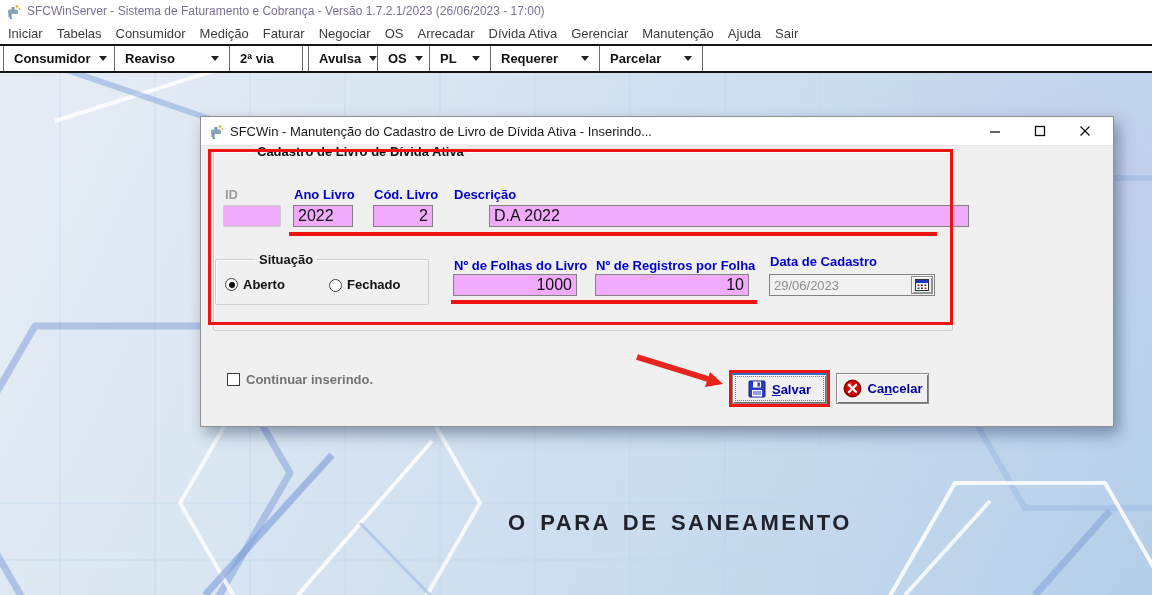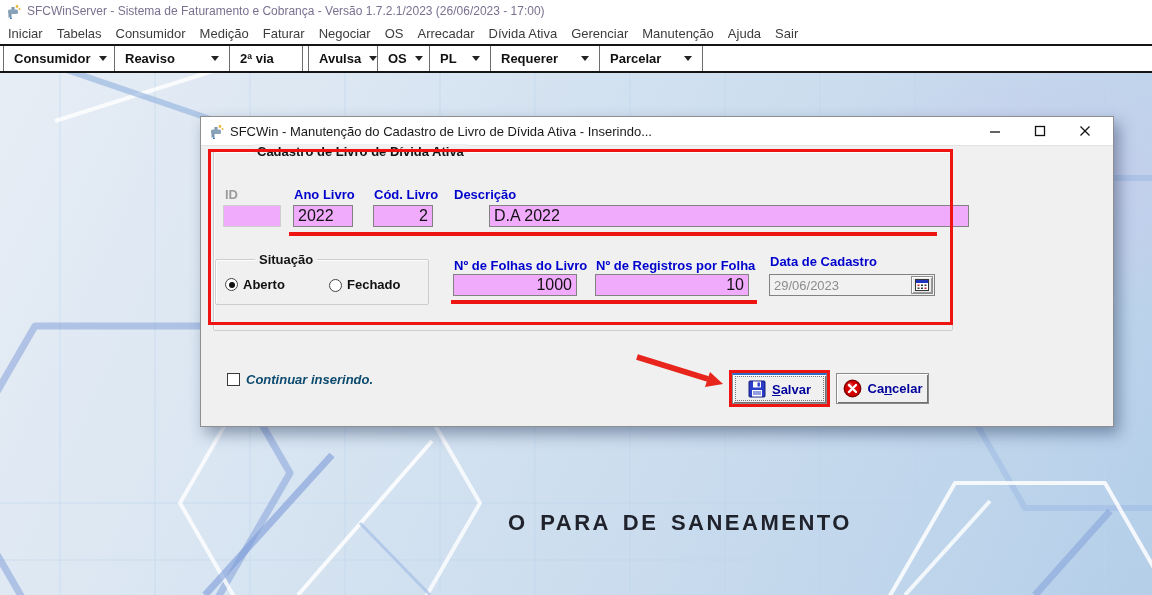--- a/index.html
+++ b/index.html
@@ -105,21 +105,21 @@
   .radio-row { position: absolute; display: flex; align-items: center; gap: 5px; }
   .radio-circ {
     width: 13px; height: 13px; border-radius: 50%;
     border: 1px solid #444; background: #fff;
     display: flex; align-items: center; justify-content: center;
   }
   .radio-circ.checked::after { content: ""; width: 6px; height: 6px; border-radius: 50%; background: #101010; }
   .radio-lbl { font-weight: bold; font-size: 13px; color: #111; }
   .chk-row { position: absolute; display: flex; align-items: center; gap: 6px; }
   .chk-box { width: 13px; height: 13px; border: 1px solid #3a3a3a; background: #fff; }
-  .chk-lbl { font-weight: bold; font-size: 13px; color: #0c4a6e; font-style: italic; }
+  .chk-lbl { font-weight: bold; font-size: 13px; color: #737373; }
   
   .btn {
     background: #f0f0f0; border: 1px solid #8a8a8a;
     display: flex; align-items: center; justify-content: center; gap: 6px;
     font-weight: bold; font-size: 13px; color: #00009a;
     box-shadow: inset 1px 1px 0 #ffffff, inset -1px -1px 0 #707070;
     cursor: default;
   }
   .btn u { text-decoration: underline; }
   .save-annot {

